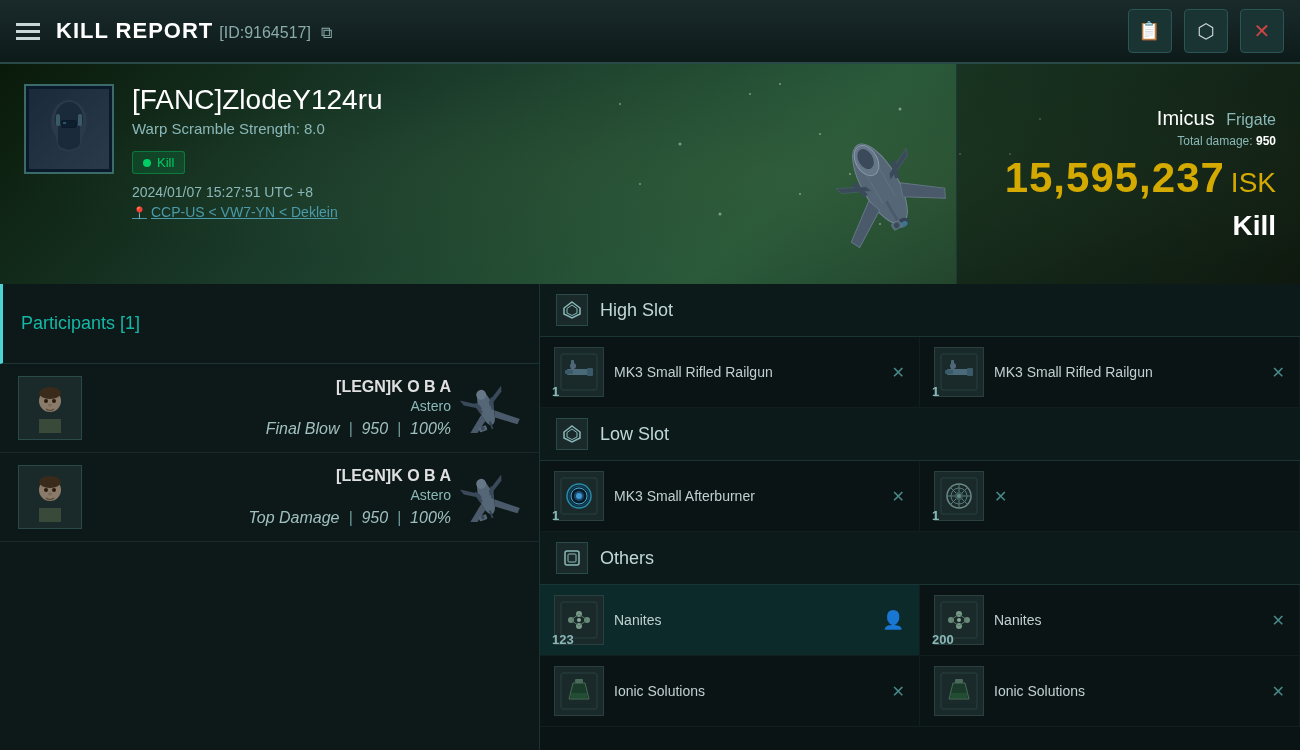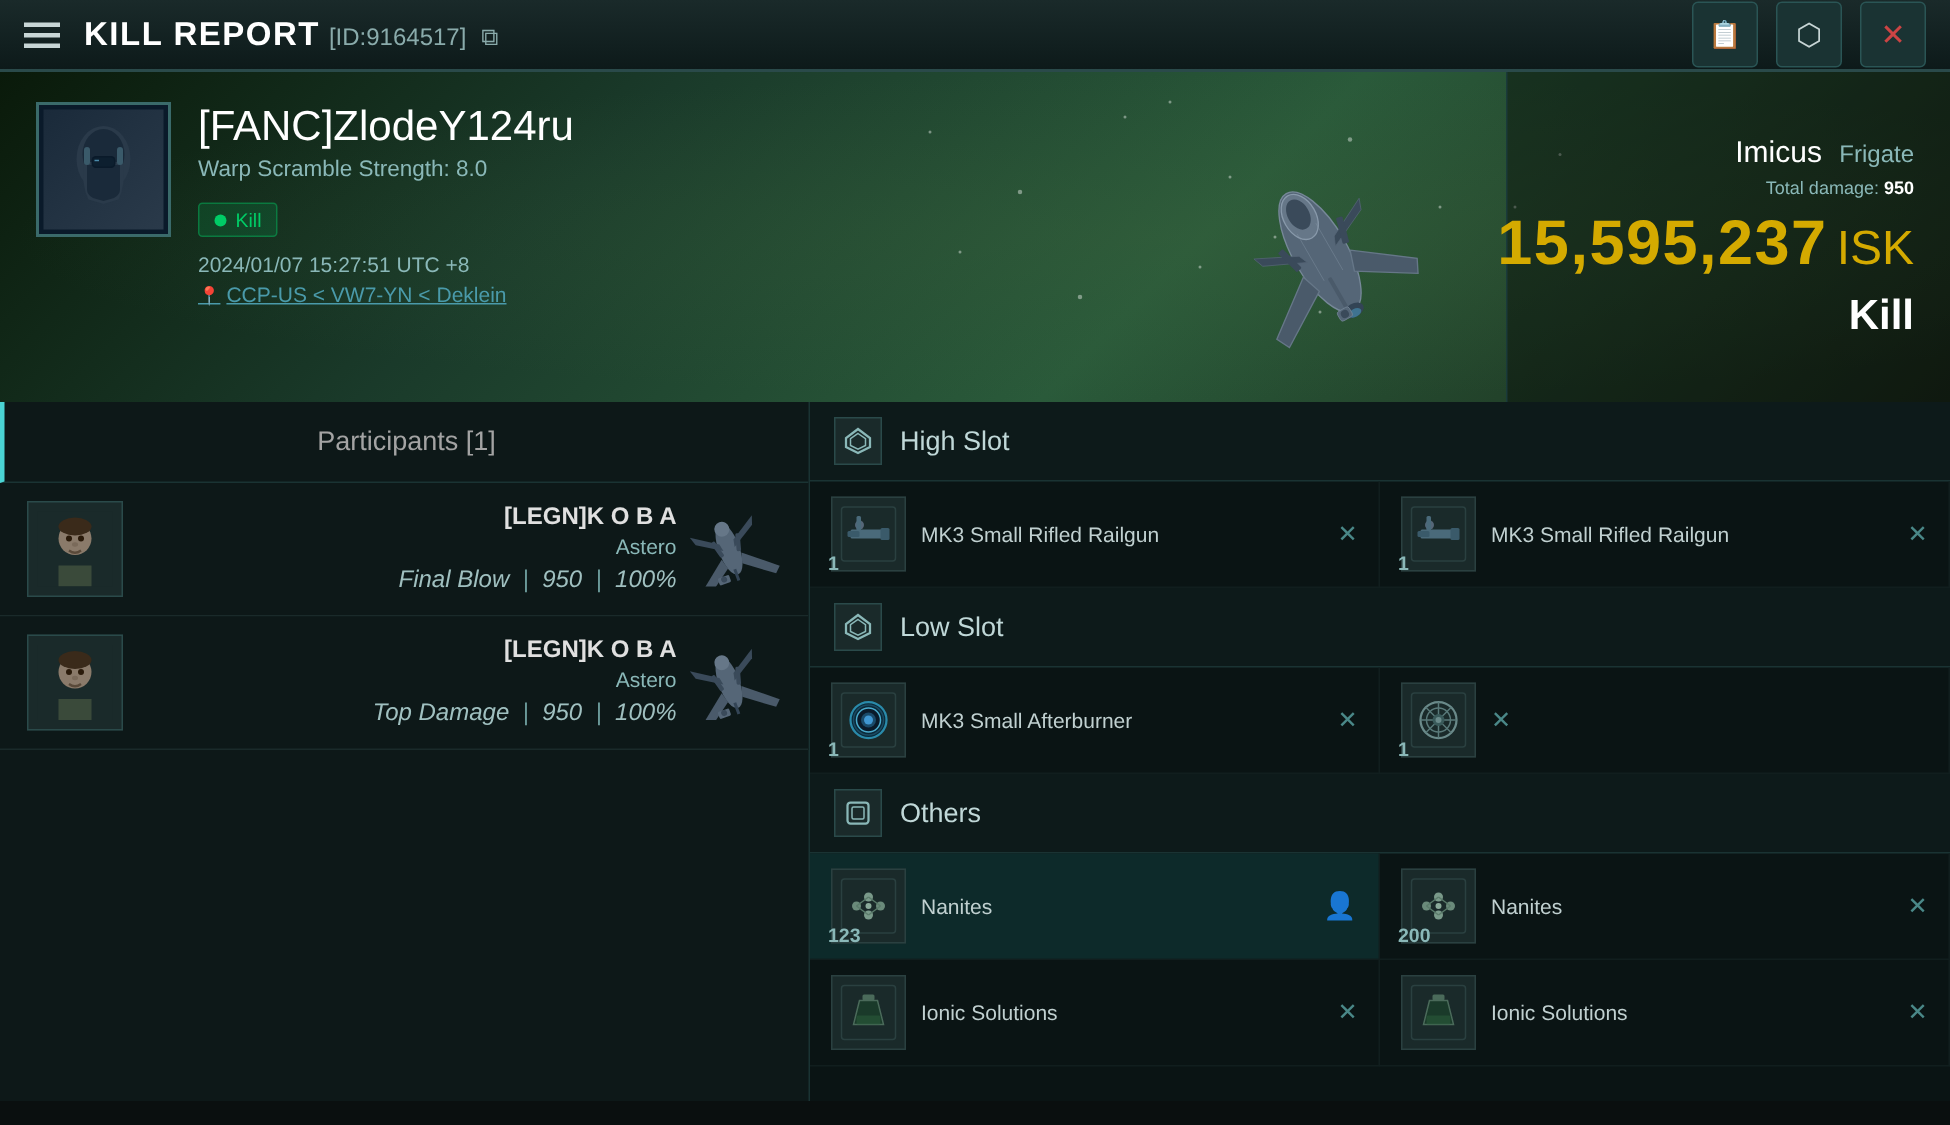--- a/index.html
+++ b/index.html
@@ -12,21 +12,21 @@
       overflow: hidden;
     }
 
     
     .header {
       display: flex;
       align-items: center;
       justify-content: space-between;
       background: linear-gradient(180deg, #1a2a2a 0%, #0d1a1a 100%);
       border-bottom: 2px solid #2a4a4a;
-      height: 48px;
+      height: 64px;
       padding: 16px 16px;
     }
     .header-left {
       display: flex;
       align-items: center;
       gap: 16px;
     }
     .hamburger {
       display: flex;
       flex-direction: column;
@@ -178,21 +178,21 @@
       width: 180px;
       height: 180px;
     }
 
     
     .hero-right {
       position: absolute;
       right: 0;
       top: 0;
       bottom: 0;
-      width: 296px;
+      width: 344px;
       background: rgba(0,0,0,0.4);
       border-left: 1px solid #1a3a3a;
       display: flex;
       flex-direction: column;
       align-items: flex-end;
       justify-content: center;
       padding: 0 24px;
     }
     .total-damage {
       font-size: 12px;
@@ -202,21 +202,21 @@
     .total-damage strong {
       color: #ffffff;
     }
     .isk-value {
       font-size: 42px;
       font-weight: bold;
       color: #d4aa00;
       letter-spacing: 1px;
     }
     .isk-unit {
-      font-size: 32px;
+      font-size: 28px;
       color: #d4aa00;
       margin-left: 6px;
     }
     .result-label {
       font-size: 28px;
       color: #ffffff;
       font-weight: bold;
       margin-top: 8px;
     }
 
@@ -228,26 +228,25 @@
 
     
     .left-panel {
       width: 540px;
       background: #0d1818;
       border-right: 1px solid #1a3333;
       overflow-y: auto;
       flex-shrink: 0;
     }
     .section-header {
-      padding: 16px 18px;
+      padding: 29px 18px;
       font-size: 18px;
-      color: #a3a3a3;
+      color: #14b8a6;
       border-bottom: 1px solid #1a3333;
       border-left: 3px solid #4ad4d4;
-      text-align: center;
     }
     .participant-card {
       display: flex;
       align-items: center;
       padding: 12px 18px;
       border-bottom: 1px solid #1a2a2a;
       background: #0d1818;
       position: relative;
     }
     .participant-avatar {

